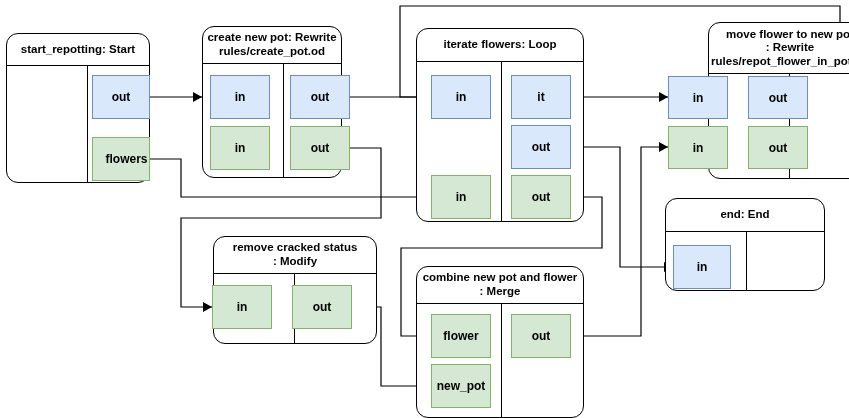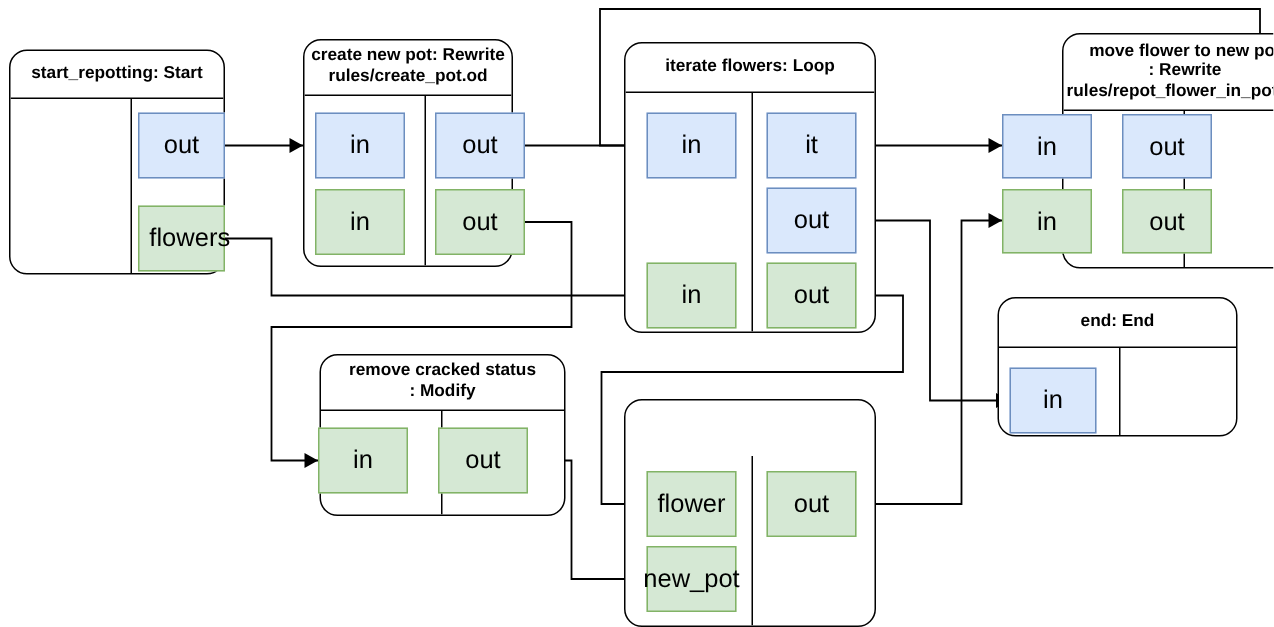--- a/index.html
+++ b/index.html
@@ -5,21 +5,21 @@
   html,body{margin:0;padding:0;background:#ffffff;}
   body{font-family:"Liberation Sans",sans-serif;}
   #canvas{position:relative;width:849px;height:418px;background:#ffffff;overflow:hidden;}
   .node{position:absolute;box-sizing:border-box;background:#ffffff;border:1px solid #000000;border-radius:12px;overflow:hidden;}
   .node-title{position:absolute;left:0;right:0;top:0;box-sizing:border-box;
     display:flex;align-items:center;justify-content:center;text-align:center;
     font-size:11.5px;font-weight:bold;color:#000;line-height:1.18;
     border-bottom:1px solid #000;padding:2px 0;white-space:pre-line;}
   .col-divider{position:absolute;top:0;bottom:0;width:1px;background:#000;}
   .port{position:absolute;box-sizing:border-box;display:flex;align-items:center;justify-content:center;
-    font-size:17px;color:#000;}
+    font-size:12px;color:#000;font-weight:bold;}
   .port.blue{background:#dae8fc;border:1px solid #6c8ebf;}
   .port.green{background:#d5e8d4;border:1px solid #82b366;}
   .edge-layer{position:absolute;left:0;top:0;width:849px;height:418px;pointer-events:none;}
   .edge{fill:none;stroke:#000000;stroke-width:1.2;}
   .arrowhead{fill:#000000;}
 </style>
 </head>
 <body>
 
 <div id="canvas">
@@ -64,20 +64,22 @@
 : Rewrite
 rules/repot_flower_in_pot.od</div>
         <div class="col-divider" style="left: 80px; top: 51px;"></div>
       </div>
       <div class="node" style="left: 213px; top: 236px; width: 164px; height: 108px;">
         <div class="node-title" style="height: 37px;">remove cracked status
 : Modify</div>
         <div class="col-divider" style="left: 80px; top: 37px;"></div>
       </div>
       <div class="node" style="left: 416px; top: 266px; width: 168px; height: 152px;">
+        <div class="node-title" style="height: 37px;">combine new pot and flower
+: Merge</div>
         <div class="col-divider" style="left: 84px; top: 37px;"></div>
       </div>
       <div class="node" style="left: 665px; top: 198px; width: 160px; height: 93px;">
         <div class="node-title" style="height: 33px;">end: End</div>
         <div class="col-divider" style="left: 80px; top: 33px;"></div>
       </div>
     </div>
 <div class="port blue" style="left: 92px; top: 75px; width: 58px; height: 44px;">out</div>
     <div class="port green" style="left: 92px; top: 137px; width: 58px; height: 44px; padding-left: 11px;">flowers</div>
     <div class="port blue" style="left: 210px; top: 75px; width: 60px; height: 44px;">in</div>

